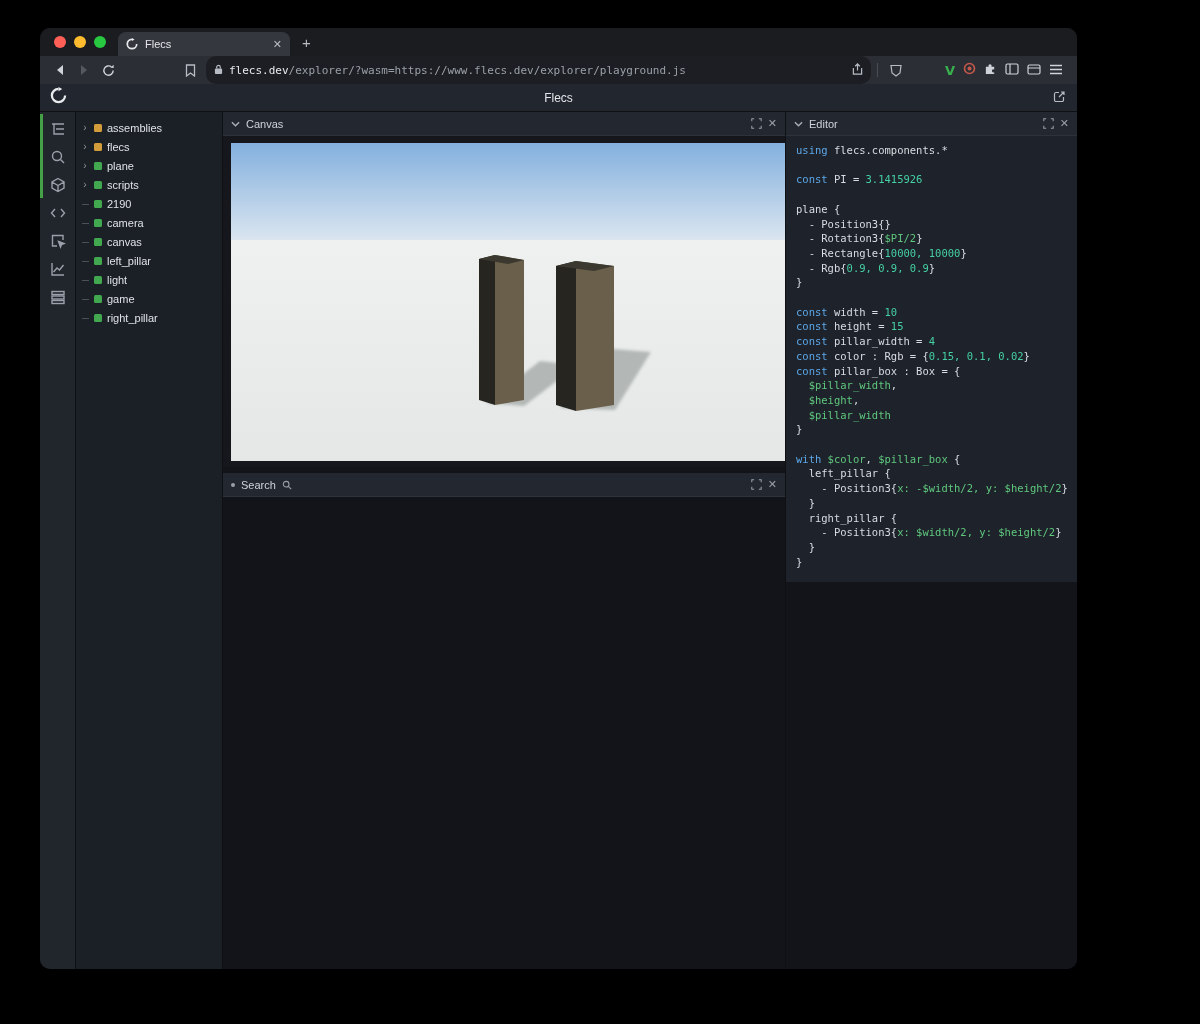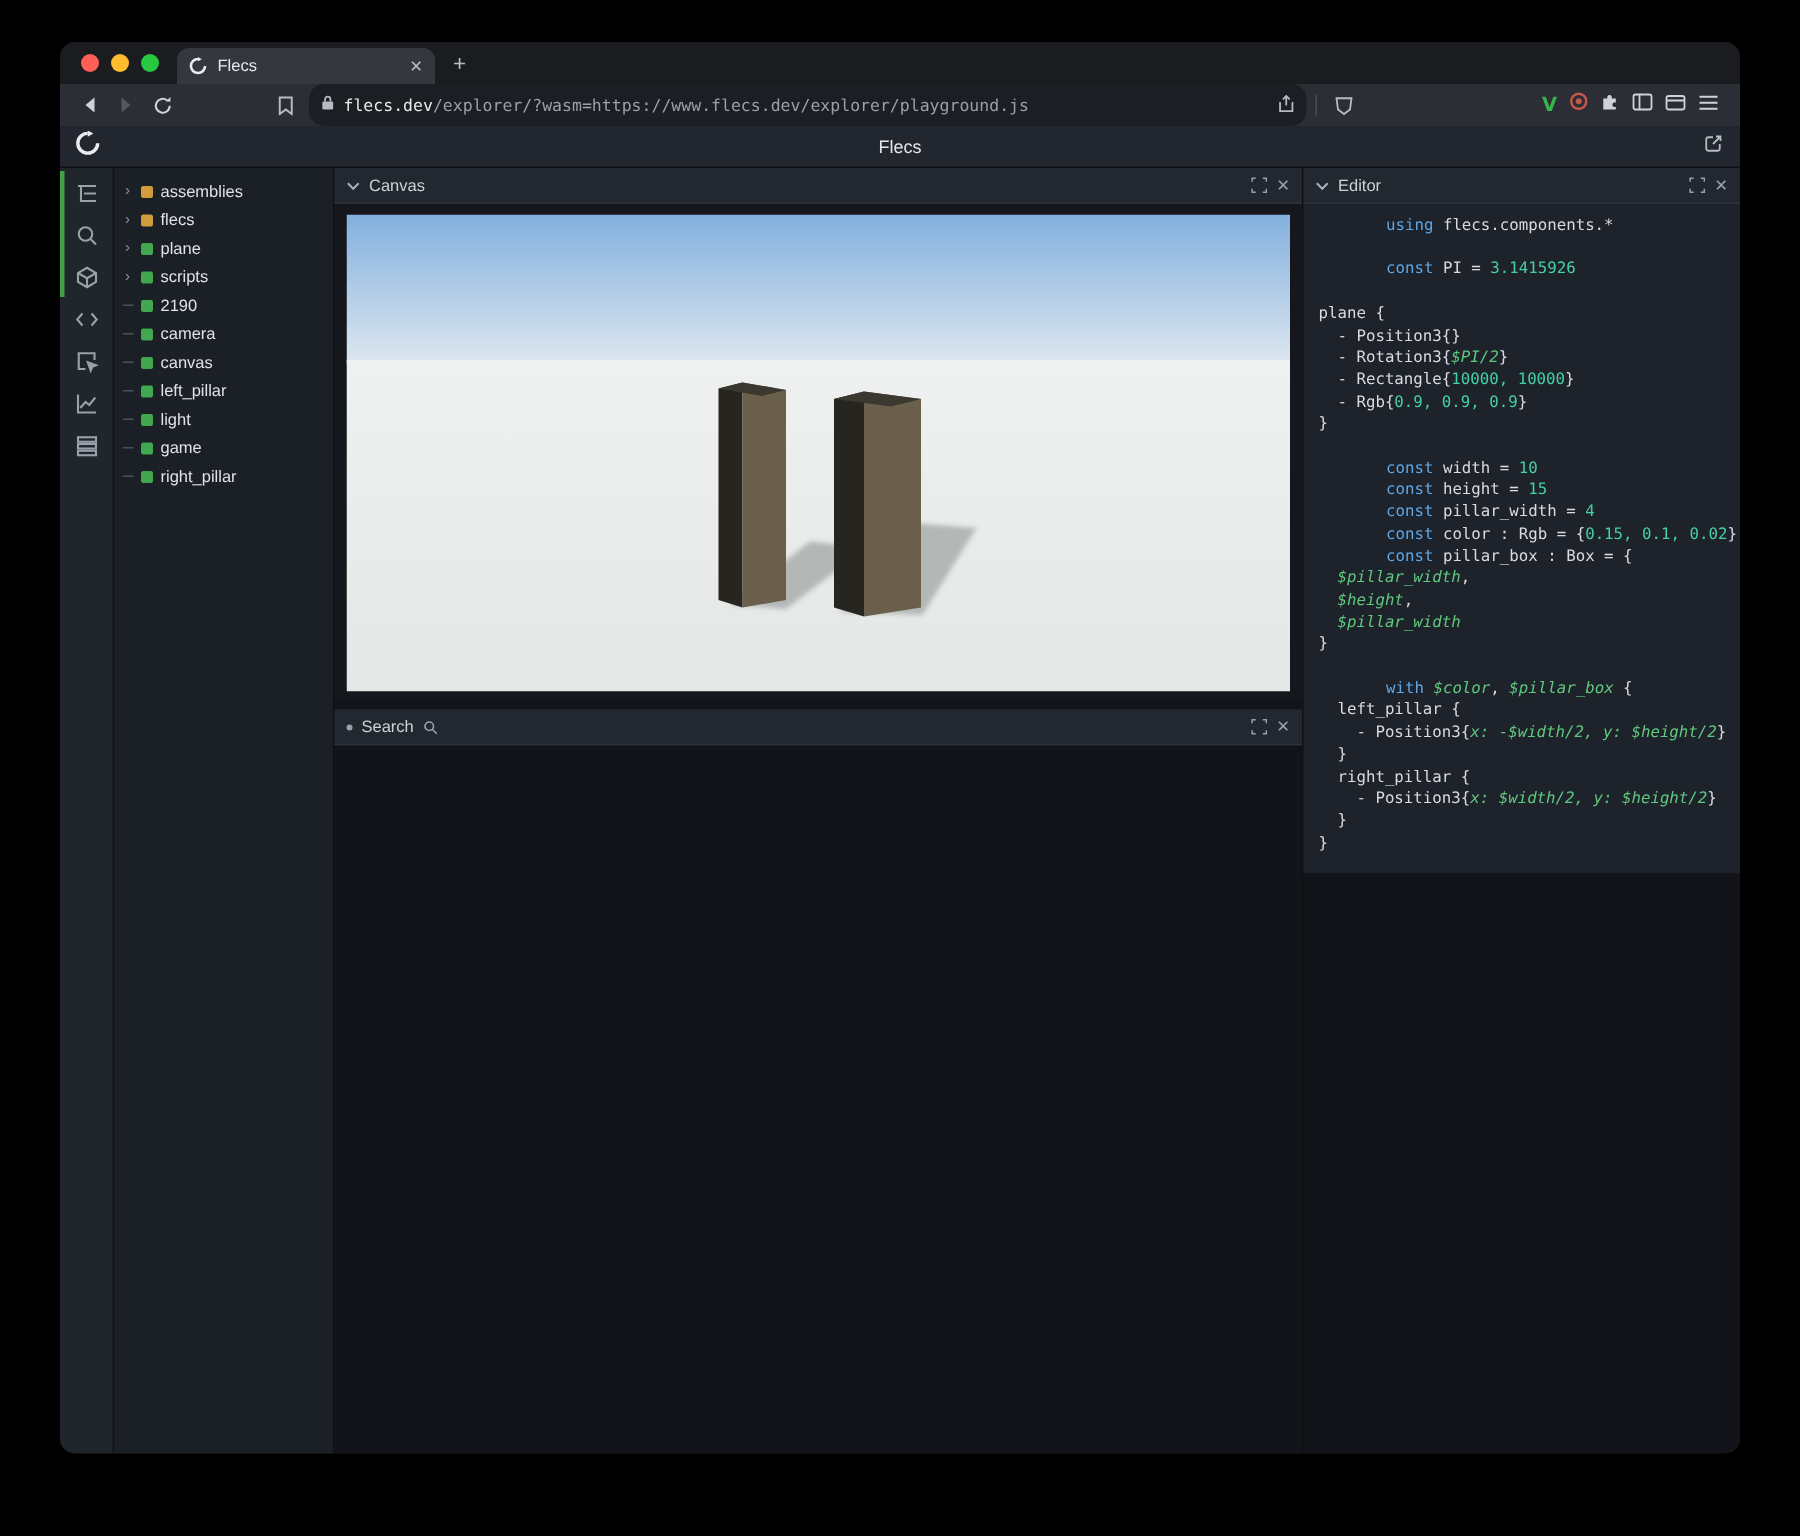--- a/index.html
+++ b/index.html
@@ -1,19 +1,19 @@
 <!DOCTYPE html>
 <html style="--accent: #43a047; --kw: #5ca7e8; --id: #d8dce2; --num: #45d0a4; --var: #5fc87e; --sky-top: #83b0de; --sky-horizon: #dde7f0; --ground-top: #eef1f0; --ground-bottom: #e4e7e6; --pillar-front: #6a5f4a; --pillar-side: #26251f; --pillar-top: #3a382f; --shadow: #b3b8b6;"><head>
 <meta charset="utf-8">
 <style>
   * { margin:0; padding:0; box-sizing:border-box; }
   html,body { width:1200px; height:1024px; background:#000; overflow:hidden;
     font-family:"Liberation Sans", sans-serif; }
 
-  .window { position:absolute; left:40px; top:28px; width:1120px; height:941px;
+  .window { position:absolute; left:40px; top:28px; width:1037px; height:941px;
     border-radius:10px; overflow:hidden; background:#16181d;
     box-shadow:0 25px 70px rgba(0,0,0,.75); display:flex; flex-direction:column; }
 
   
   .tabbar { height:28px; background:#1b1c20; display:flex; align-items:center; flex:none; }
   .lights { display:flex; gap:8px; padding:0 12px 0 14px; }
   .light { width:12px; height:12px; border-radius:50%; }
   .light.r { background:#ff5f57; } .light.y { background:#febc2e; } .light.g { background:#28c840; }
   .tab { height:24px; margin-top:4px; width:172px; background:#35373e; border-radius:8px 8px 0 0;
     display:flex; align-items:center; padding:0 8px; gap:7px; color:#e5e7ea; font-size:11px; }
@@ -66,24 +66,24 @@
   .canvas-body { height:331px; flex:none; padding:7px 8px 6px 8px; background:#15171d; }
   .viewport { width:629px; height:318px; display:block; }
   .gap6 { height:6px; flex:none; }
   .main-filler { flex:1; background:#121419; }
 
   .editorcol { width:292px; flex:none; display:flex; flex-direction:column; background:#121419;
     border-left:1px solid #0e1014; }
   .editor-body { height:446px; flex:none; background:#1e222a; padding:7px 0 0 10px; overflow:hidden;
     font-family:"DejaVu Sans Mono", monospace; font-size:10.5px; line-height:14.7px; }
   .code-line { white-space:pre; }
-  .tk-k { color:var(--kw,#5ca7e8);margin-left:45px; }
+  .tk-k { color:var(--kw,#5ca7e8); }
   .tk-i { color:var(--id,#d8dce2); }
   .tk-n { color:var(--num,#45d0a4); }
-  .tk-v { color:var(--var,#5fc87e);font-style:italic; }
+  .tk-v { color:var(--var,#5fc87e); }
   .editor-filler { flex:1; }
 
   .mono { font-family:"DejaVu Sans Mono", monospace; }
 </style>
 </head>
 <body>
 
 <div class="window">
 
   <div class="tabbar">

